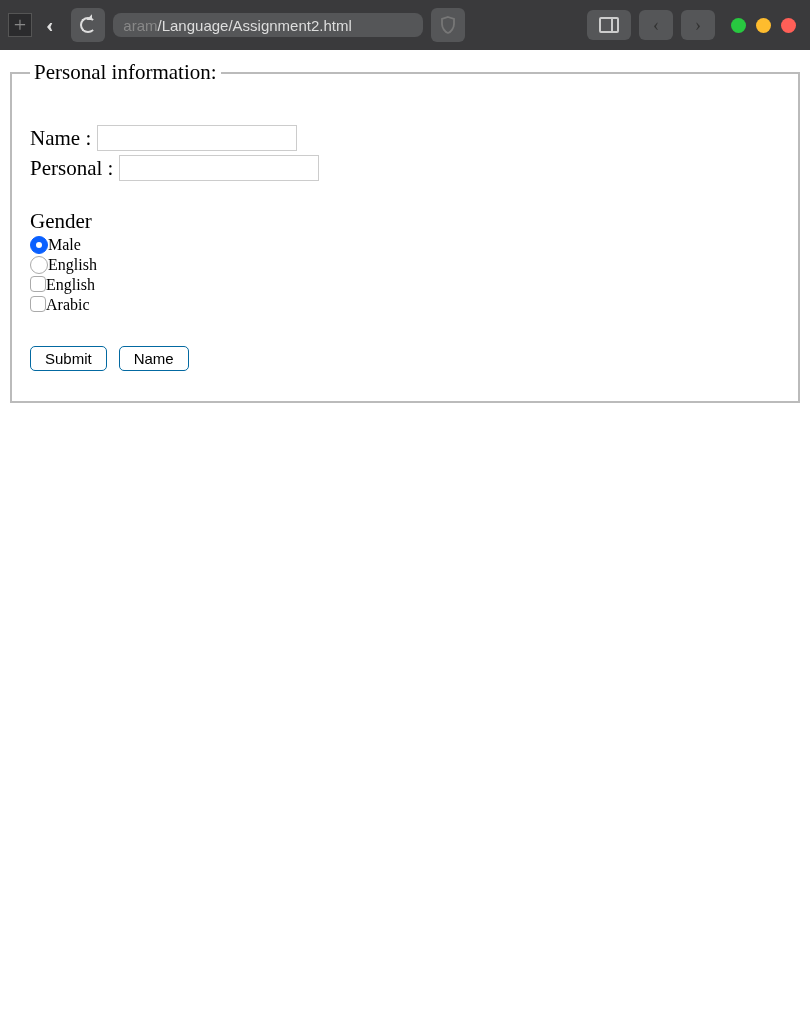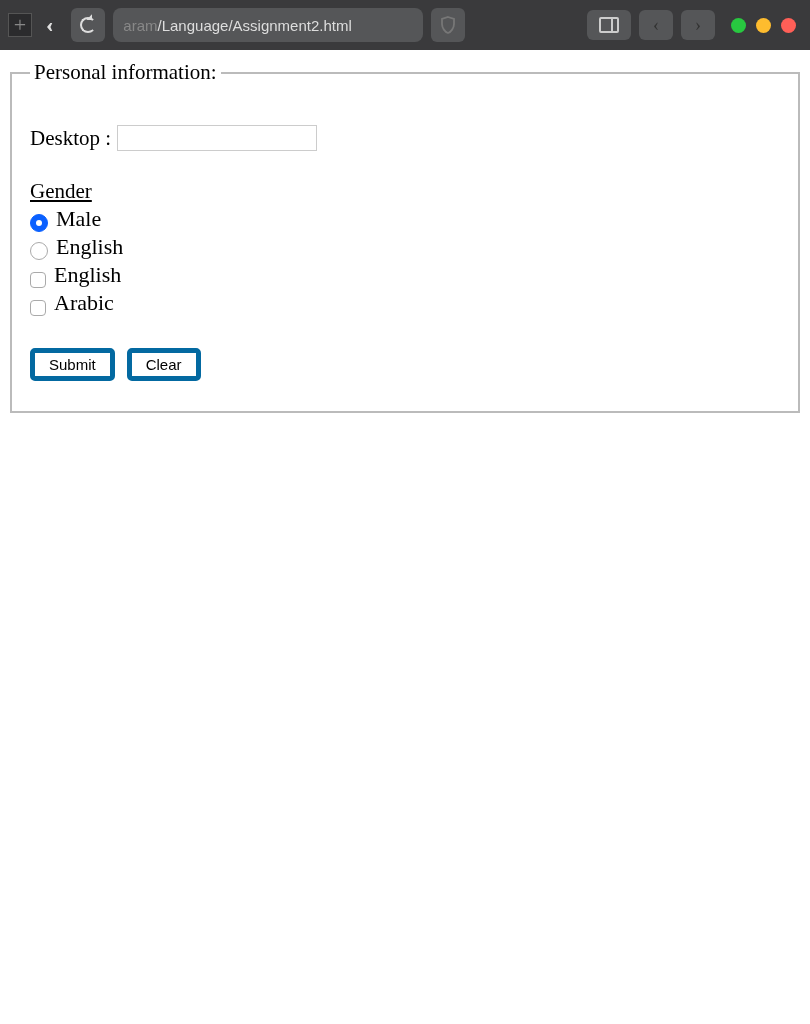--- a/index.html
+++ b/index.html
@@ -64,21 +64,21 @@
       content: '';
       position: absolute;
       top: -3px;
       right: -2px;
       border: 4px solid transparent;
       border-left-color: #ddd;
       transform: rotate(45deg);
     }
     .address-bar {
       flex: 0 0 310px;
-      height: 34px;
+      height: 24px;
       background: #555658;
       border-radius: 8px;
       display: flex;
       align-items: center;
       padding: 0 10px;
       color: #ddd;
       font-family: -apple-system, sans-serif;
       font-size: 15px;
       overflow: hidden;
       white-space: nowrap;
@@ -178,27 +178,26 @@
       border: 1px solid #ccc;
       height: 26px;
       width: 200px;
       background: #fff;
       font-size: 16px;
       padding: 2px 4px;
     }
     .section-label {
       font-size: 21px;
       margin-top: 28px;
-      text-decoration: underline;
     }
     .radio-row, .check-row {
-      font-size: 22px;
-      display: flex;
-      align-items: flex-end;
-      gap: 8px;
+      font-size: 16px;
+      display: flex;
+      align-items: flex-start;
+      gap: 0;
       margin: 2px 0;
     }
     .radio {
       width: 18px;
       height: 18px;
       border-radius: 50%;
       border: 1.5px solid #aaa;
       display: inline-flex;
       align-items: center;
       justify-content: center;
@@ -225,21 +224,21 @@
     .buttons {
       margin-top: 32px;
       display: flex;
       gap: 12px;
     }
     .btn {
       font-family: -apple-system, sans-serif;
       font-size: 15px;
       padding: 3px 14px;
       background: #fff;
-      border: 5px solid #0369a1;
+      border: 1px solid #0369a1;
       border-radius: 5px;
       cursor: pointer;
     }
   </style>
 </head>
 <body>
 
 <div class="browser-bar">
   <div class="tab-add">+</div>
   <div class="chevrons">‹‹</div>
@@ -271,21 +270,25 @@
     <div class="traffic-light tl-red"></div>
   </div>
 </div>
 
 <div class="page">
   <fieldset>
     <legend>Personal information:</legend>
 
     <div class="form-group">
       <div class="row">
-        <label>Desktop :</label>
+        <label>Name :</label>
+        <input type="text" value="" style="">
+      </div>
+      <div class="row">
+        <label>Personal :</label>
         <input type="password" value="" style="">
       </div>
     </div>
 
     <div class="section-label">Gender</div>
     <div class="radio-row">
       <span class="radio checked"></span>
       <span>Male</span>
     </div>
     <div class="radio-row">
@@ -297,16 +300,16 @@
       <span class="checkbox"></span>
       <span>English</span>
     </div>
     <div class="check-row">
       <span class="checkbox"></span>
       <span>Arabic</span>
     </div>
 
     <div class="buttons">
       <button class="btn">Submit</button>
-      <button class="btn">Clear</button>
+      <button class="btn">Name</button>
     </div>
   </fieldset>
 </div>
 
 </body></html>

